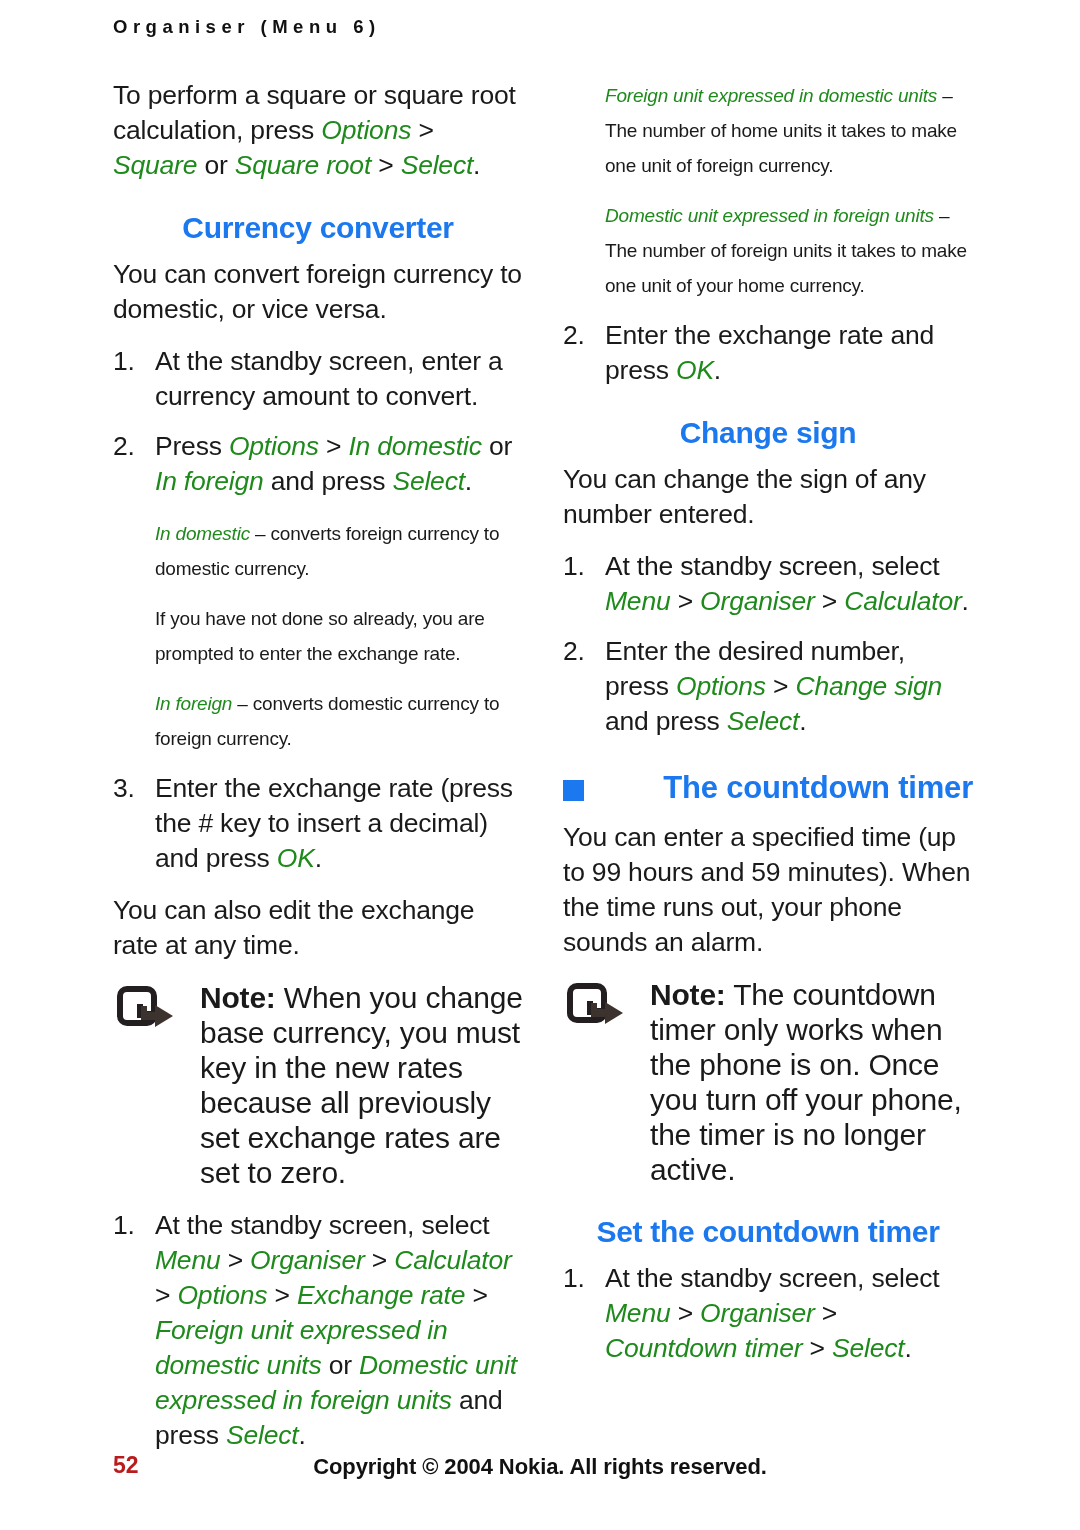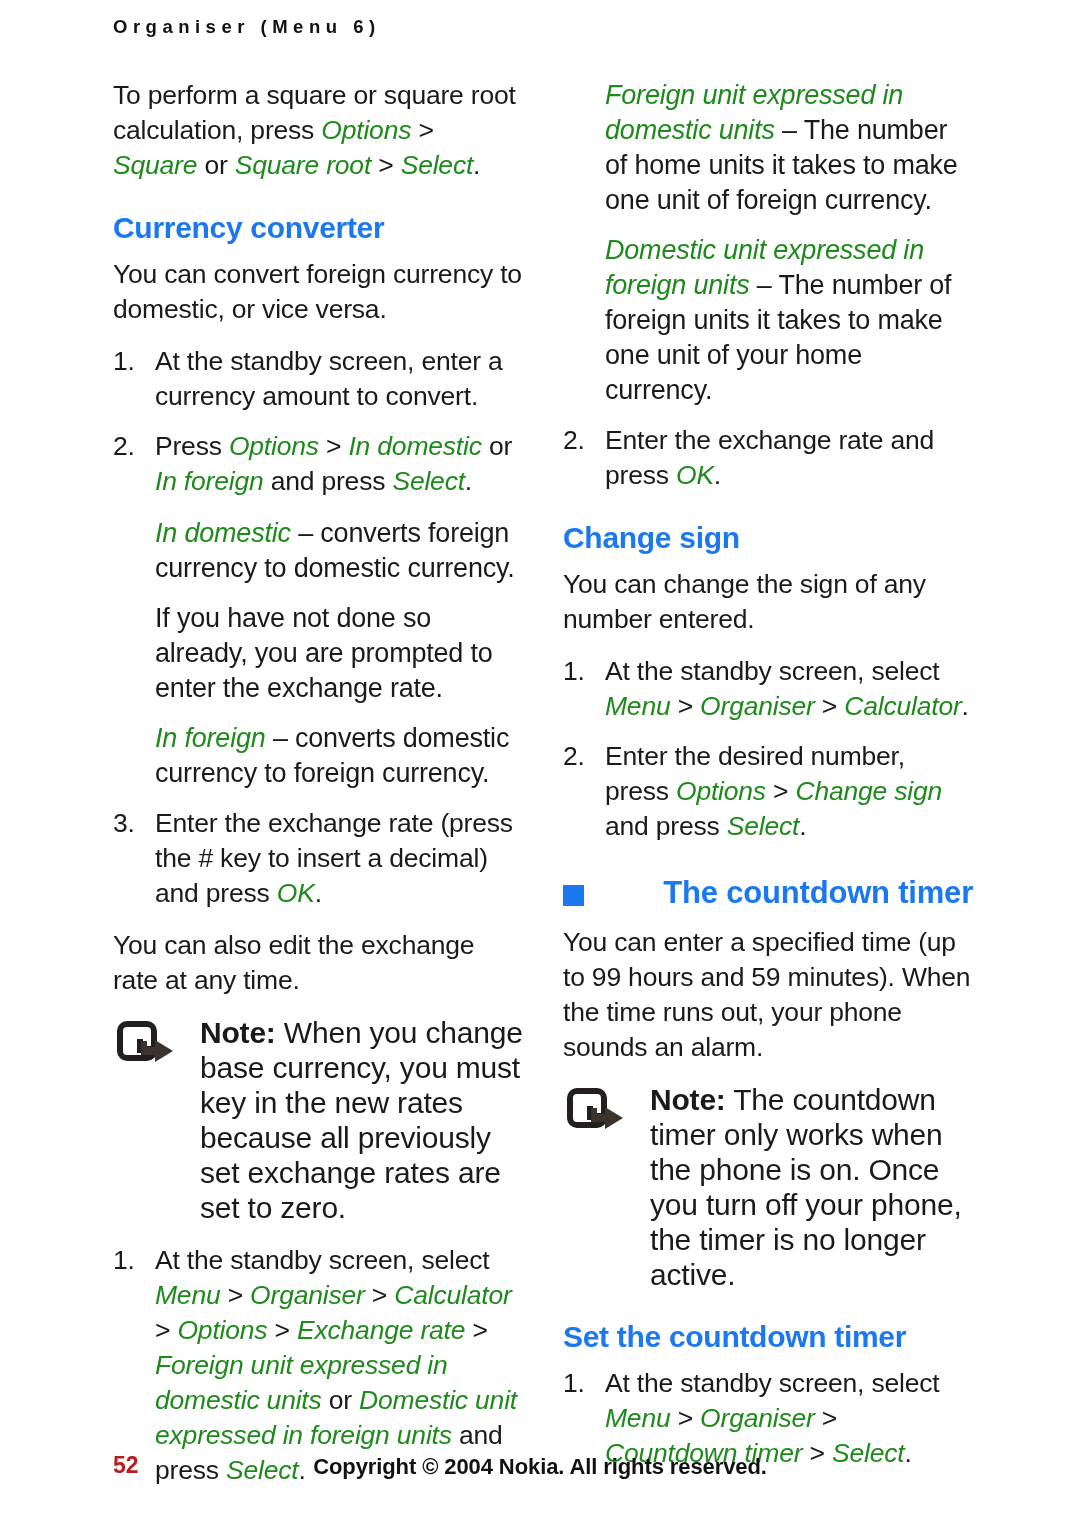--- a/index.html
+++ b/index.html
@@ -80,20 +80,21 @@
     background: #1b78ee;
     display: inline-block;
   }
   h2.sub {
     margin: 26px 0 11px 0;
     font-size: 30px;
     line-height: 37px;
     font-weight: 700;
     color: #1b78ee;
     letter-spacing: -0.3px;
+    text-align: center;
   }
 
   .ui { color: #1f8a1c; font-style: italic; }
   .sep { color: #1a1a1a; font-style: normal; }
   .bold { font-weight: 700; }
 
   
   ol.steps {
     margin: 0 0 17px 0;
     padding: 0;
@@ -112,21 +113,21 @@
     position: absolute;
     left: 0;
     top: 0;
     width: 34px;
     text-align: left;
     font-size: 26.5px;
   }
   .substep {
     padding-left: 42px;
     margin: 15px 0 15px 0;
-    font-size: 27px;
+    font-size: 19px;
     line-height: 35px;
     letter-spacing: -0.2px;
   }
 
   
   .note {
     position: relative;
     padding-left: 87px;
     margin: 16px 0 18px 0;
     font-size: 30px;

